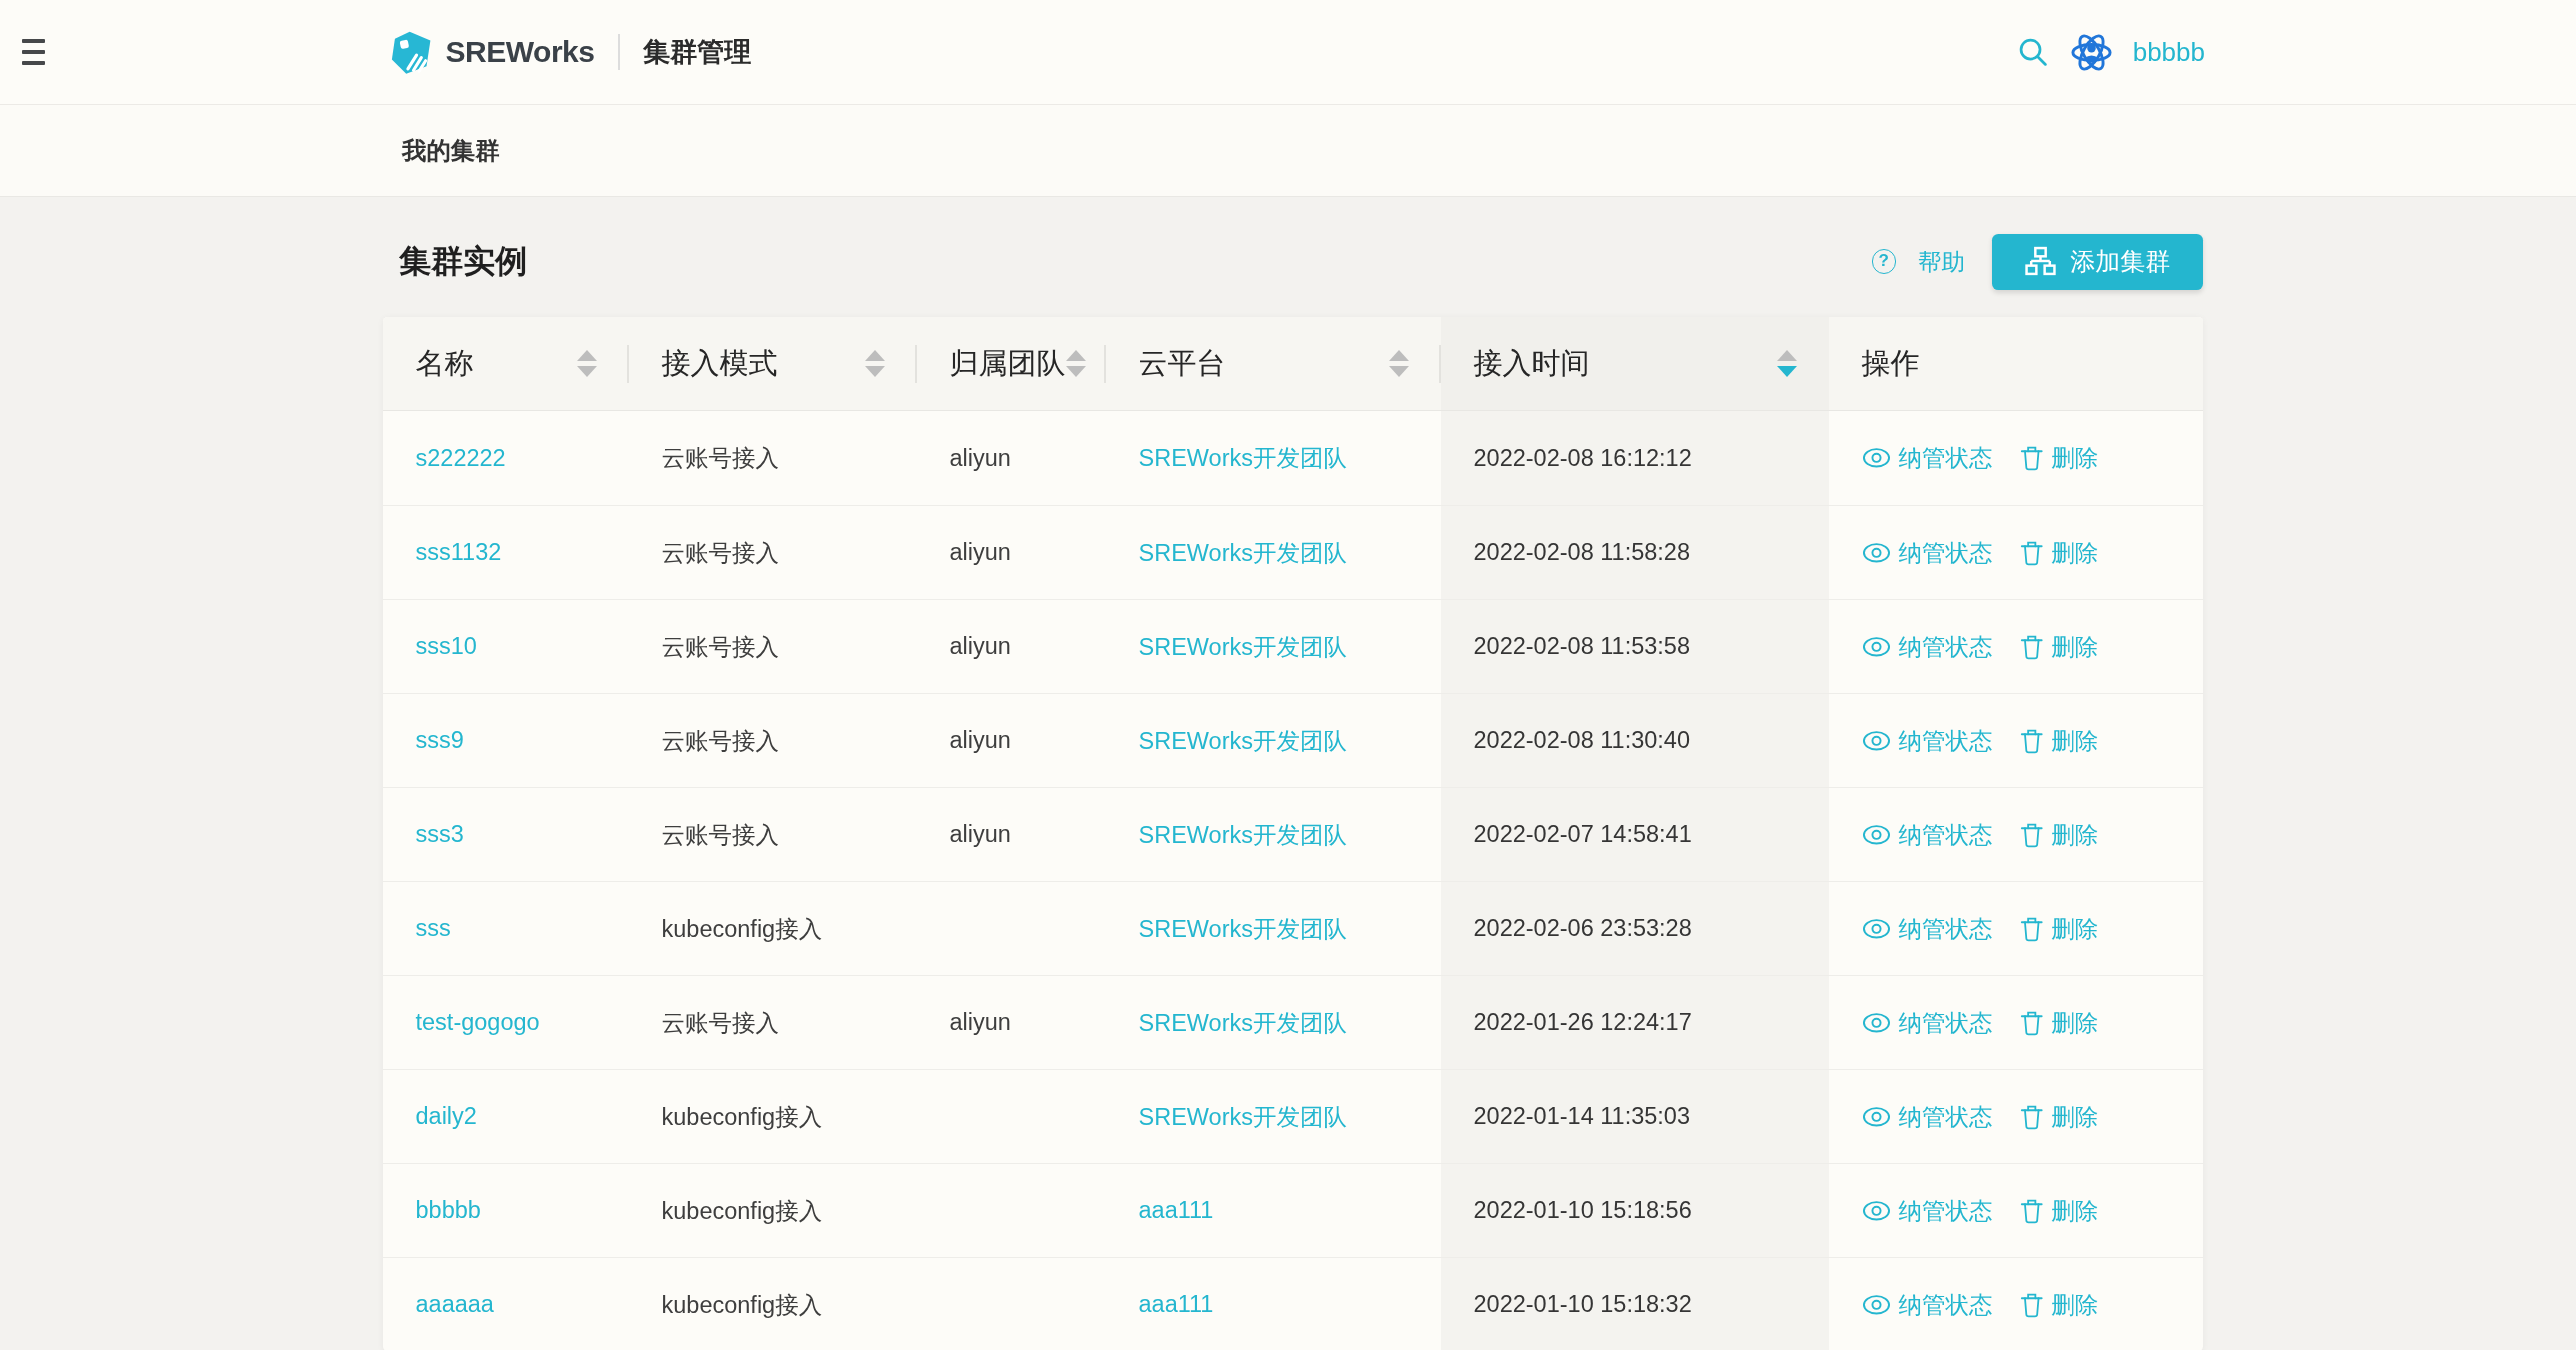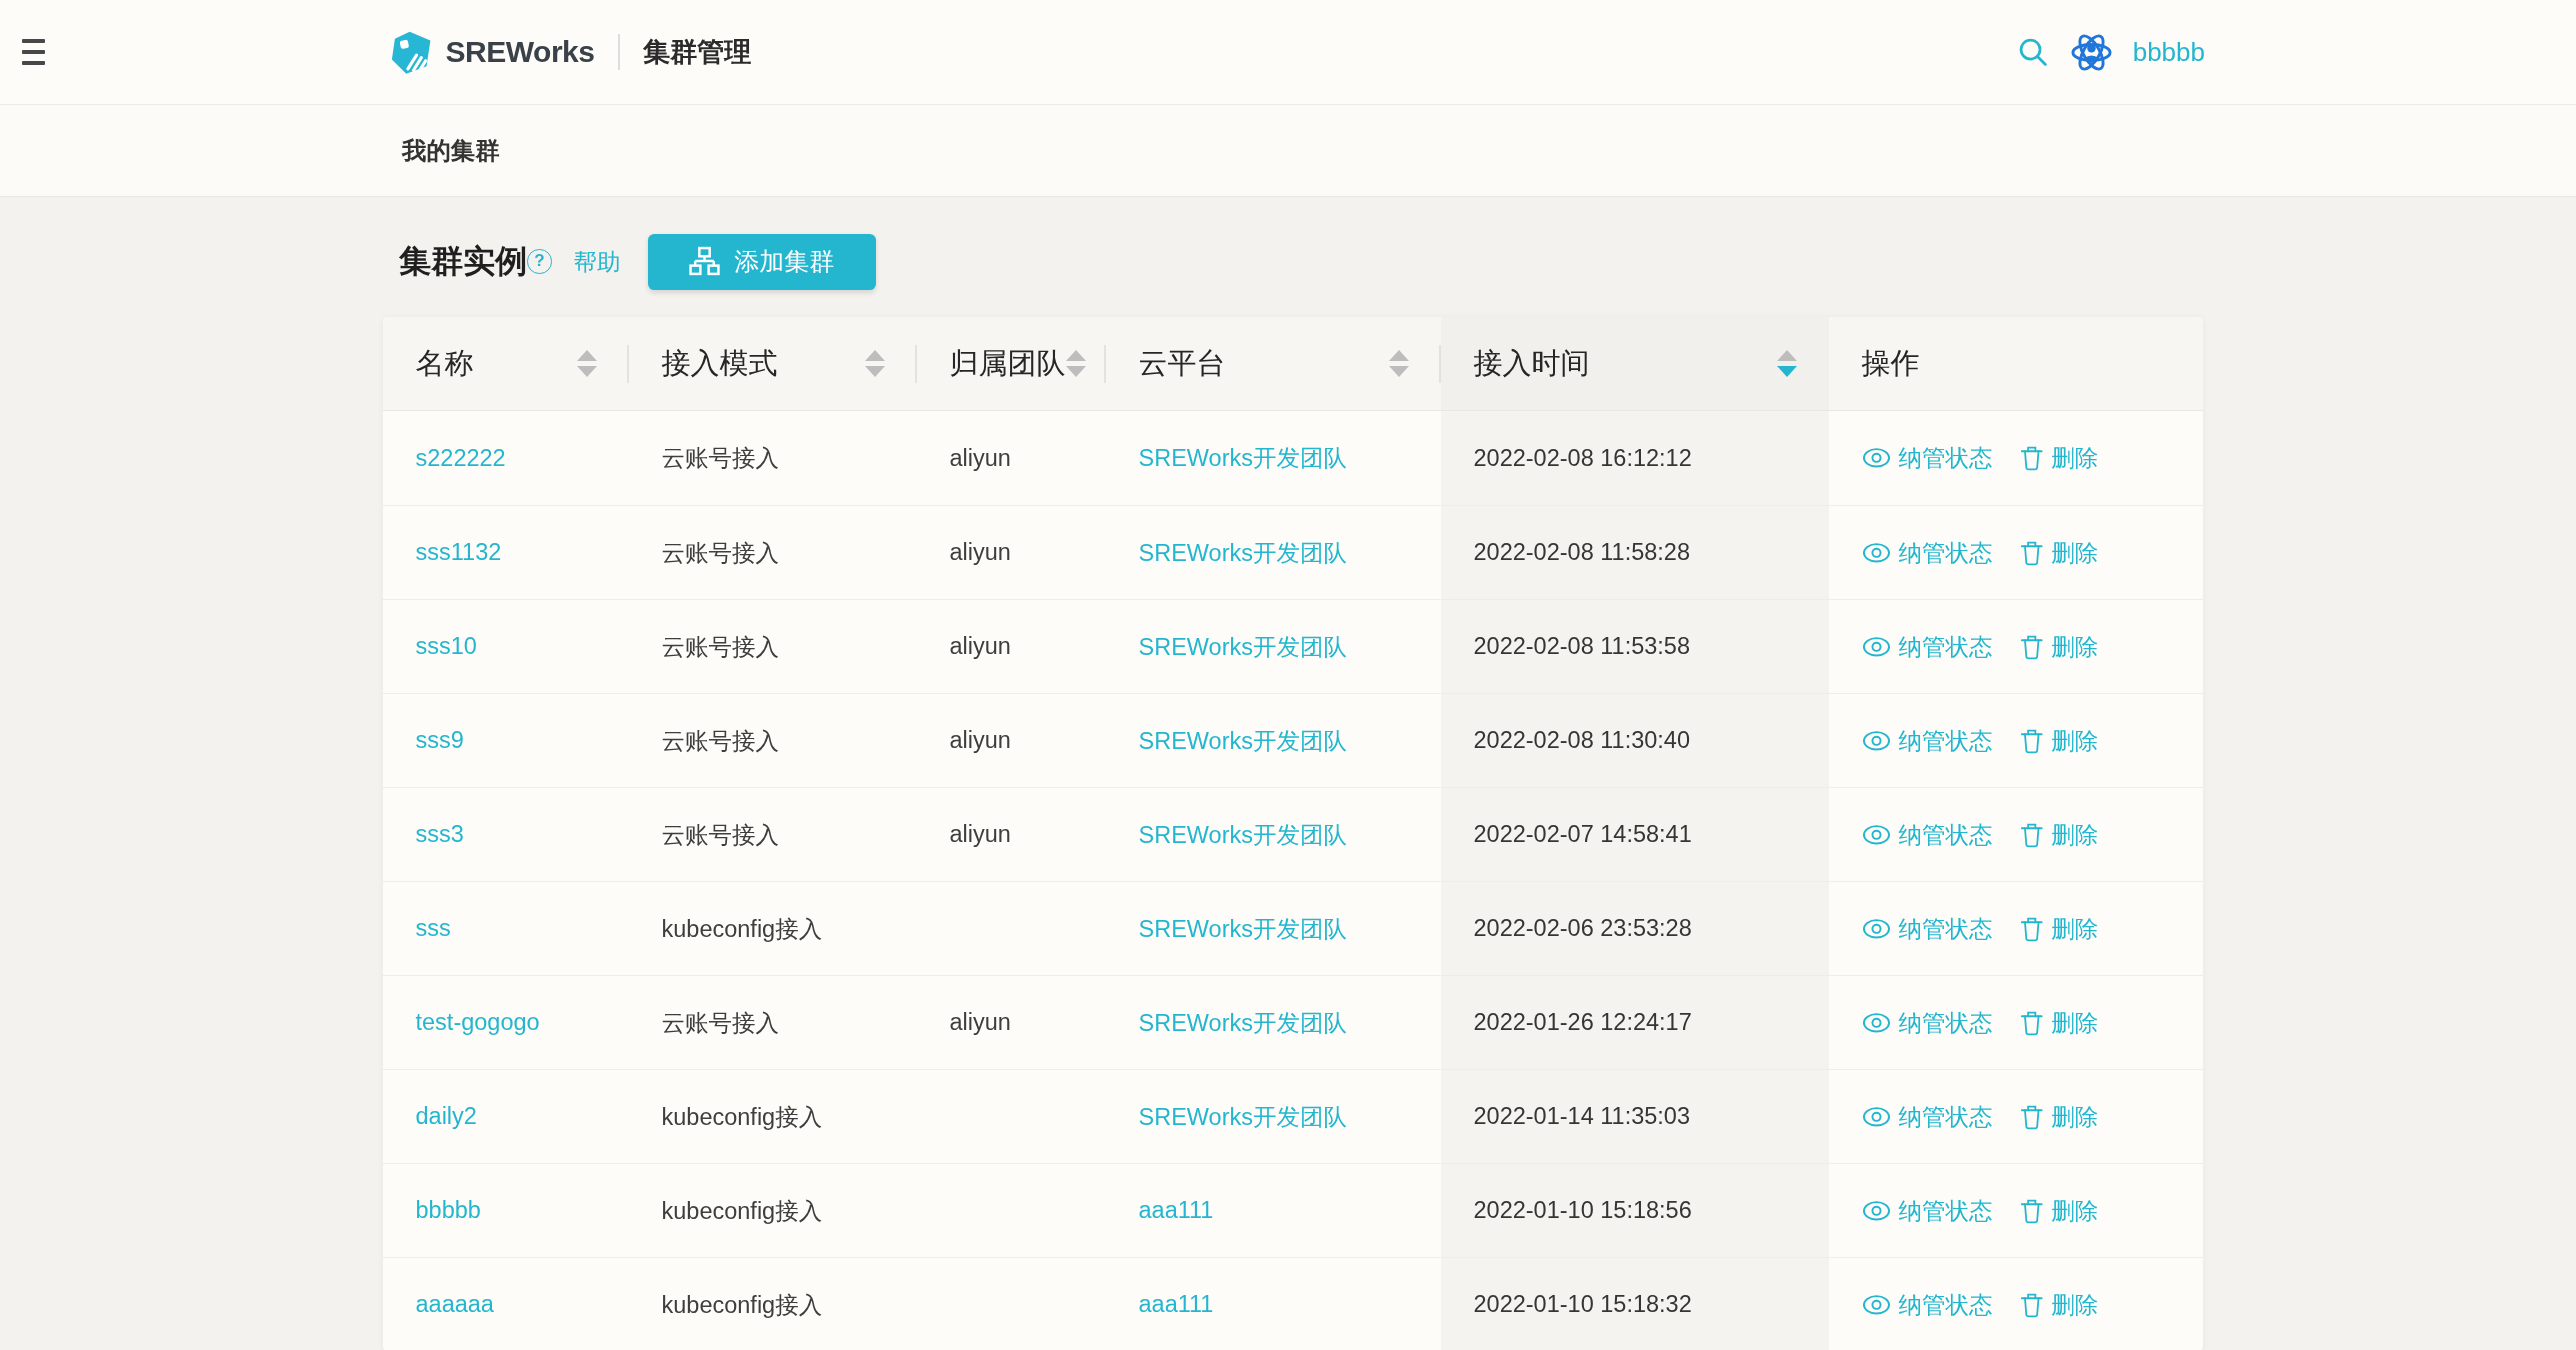--- a/index.html
+++ b/index.html
@@ -25,28 +25,28 @@
   .search-ic{color:var(--accent);display:block;cursor:pointer;}
   .admin-name{font-size:26px;color:var(--accent);cursor:pointer;}
 
   
   .crumb-bar{height:92px;background:#fcfbf7;border-bottom:1.8px solid #e9e8e4;display:flex;align-items:center;flex:0 0 auto;}
   .crumb-bar .inner{margin-left:383px;padding-left:19px;}
   .crumb{font-size:24.4px;font-weight:600;color:#333;}
 
   
   .content{flex:1 1 auto;padding:0 373px 0 383px;}
-  .page-head{height:120px;display:flex;align-items:center;justify-content:flex-start;padding-top:9px;}
+  .page-head{height:120px;display:flex;align-items:center;justify-content:space-between;padding-top:9px;}
   .page-title{font-size:32px;font-weight:600;color:#1f1f1f;padding-left:16.2px;}
   .head-actions{display:flex;align-items:center;gap:27px;}
   .help-link{display:inline-flex;align-items:center;gap:22px;color:var(--accent);font-size:23.5px;cursor:pointer;text-decoration:none;}
   .qmark{width:24.4px;height:24.4px;border:1.8px solid var(--accent);border-radius:50%;
     display:inline-flex;align-items:center;justify-content:center;font-size:17px;font-weight:700;}
   .qmark::before{content:"?";}
-  .add-btn{width:228px;height:56px;border:none;border-radius:6.3px;background:var(--accent);color:#fff;
+  .add-btn{width:211px;height:56px;border:none;border-radius:6.3px;background:var(--accent);color:#fff;
     font-size:25px;font-family:inherit;display:inline-flex;align-items:center;justify-content:center;gap:14.4px;
     cursor:pointer;box-shadow:0 2.7px 5.4px rgba(0,0,0,.12);}
 
   
   .card{background:#fdfcf8;border-radius:4.5px;box-shadow:0 1.8px 7.2px rgba(0,0,0,.05);overflow:hidden;}
   .trow{display:grid;grid-template-columns:246px 288px 189px 335px 388px 1fr;align-items:stretch;height:94px;}
   .thead{background:#f7f6f2;border-bottom:1.8px solid #e8e7e3;}
   .th{position:relative;display:flex;align-items:center;justify-content:space-between;
     padding:0 32.5px;font-size:29px;font-weight:400;color:#262626;cursor:pointer;}
   .th-label{white-space:nowrap;}

